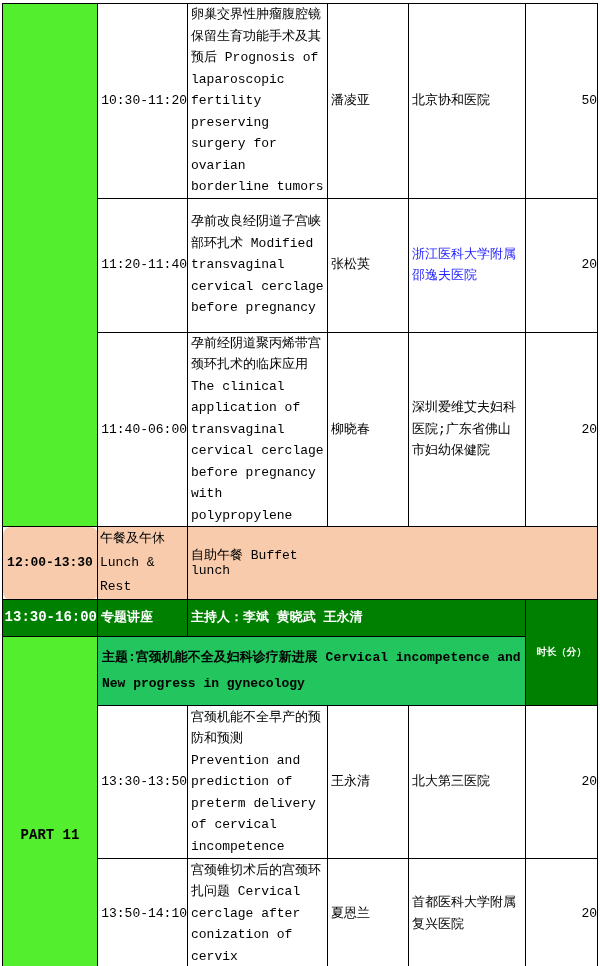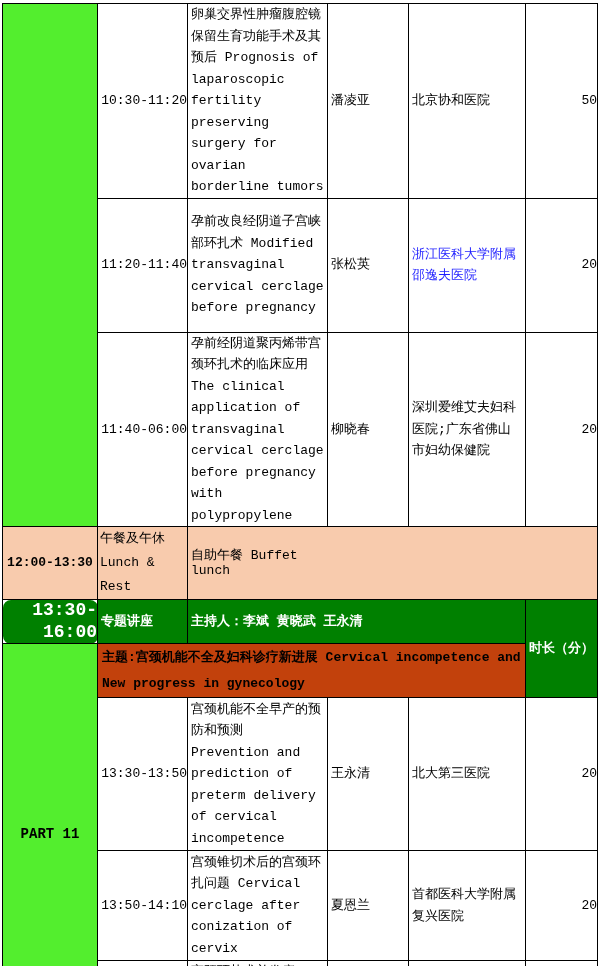--- a/index.html
+++ b/index.html
@@ -30,31 +30,31 @@
     background:#53EE2E;
     text-align:center;
     font-weight:bold;
     font-size:14px;
     padding:0;
   }
   .c-time{text-align:right;padding:0;}
   .c-topic{text-align:left;}
   .c-dur{text-align:right;padding:0;}
   .r-lunch td{background:#F8CBAD;}
-  .lunch-time{font-weight:bold;text-align:center;padding:0;}
+  .lunch-time{font-weight:bold;text-align:center;padding:0;border-radius:8px;}
   .lunch-label{font-weight:normal;white-space:pre-line;line-height:24px;padding:0 0 0 2px;}
   .lunch-content{white-space:pre-line;line-height:15px;}
   .r-green td{background:#008000;color:#fff;font-weight:bold;}
-  .r-green .c-time{font-size:18px;border-radius:8px;}
+  .r-green .c-time{font-size:14px;}
   .cell-gray{
     background:#808080;color:#fff;font-weight:bold;
-    text-align:center;vertical-align:middle;font-size:13px;
+    text-align:center;vertical-align:middle;font-size:10px;
   }
   .cell-theme{
-    background:#c2410c;font-weight:bold;line-height:26px;padding:0 4px;
+    background:#22c55e;font-weight:bold;line-height:26px;padding:8px 4px;
   }
   .link-blue{color:#1F1FFF;cursor:pointer;}
 </style>
 </head>
 <body>
 
 <table>
   <colgroup>
     <col style="width:95px">
       <col style="width:90px">

